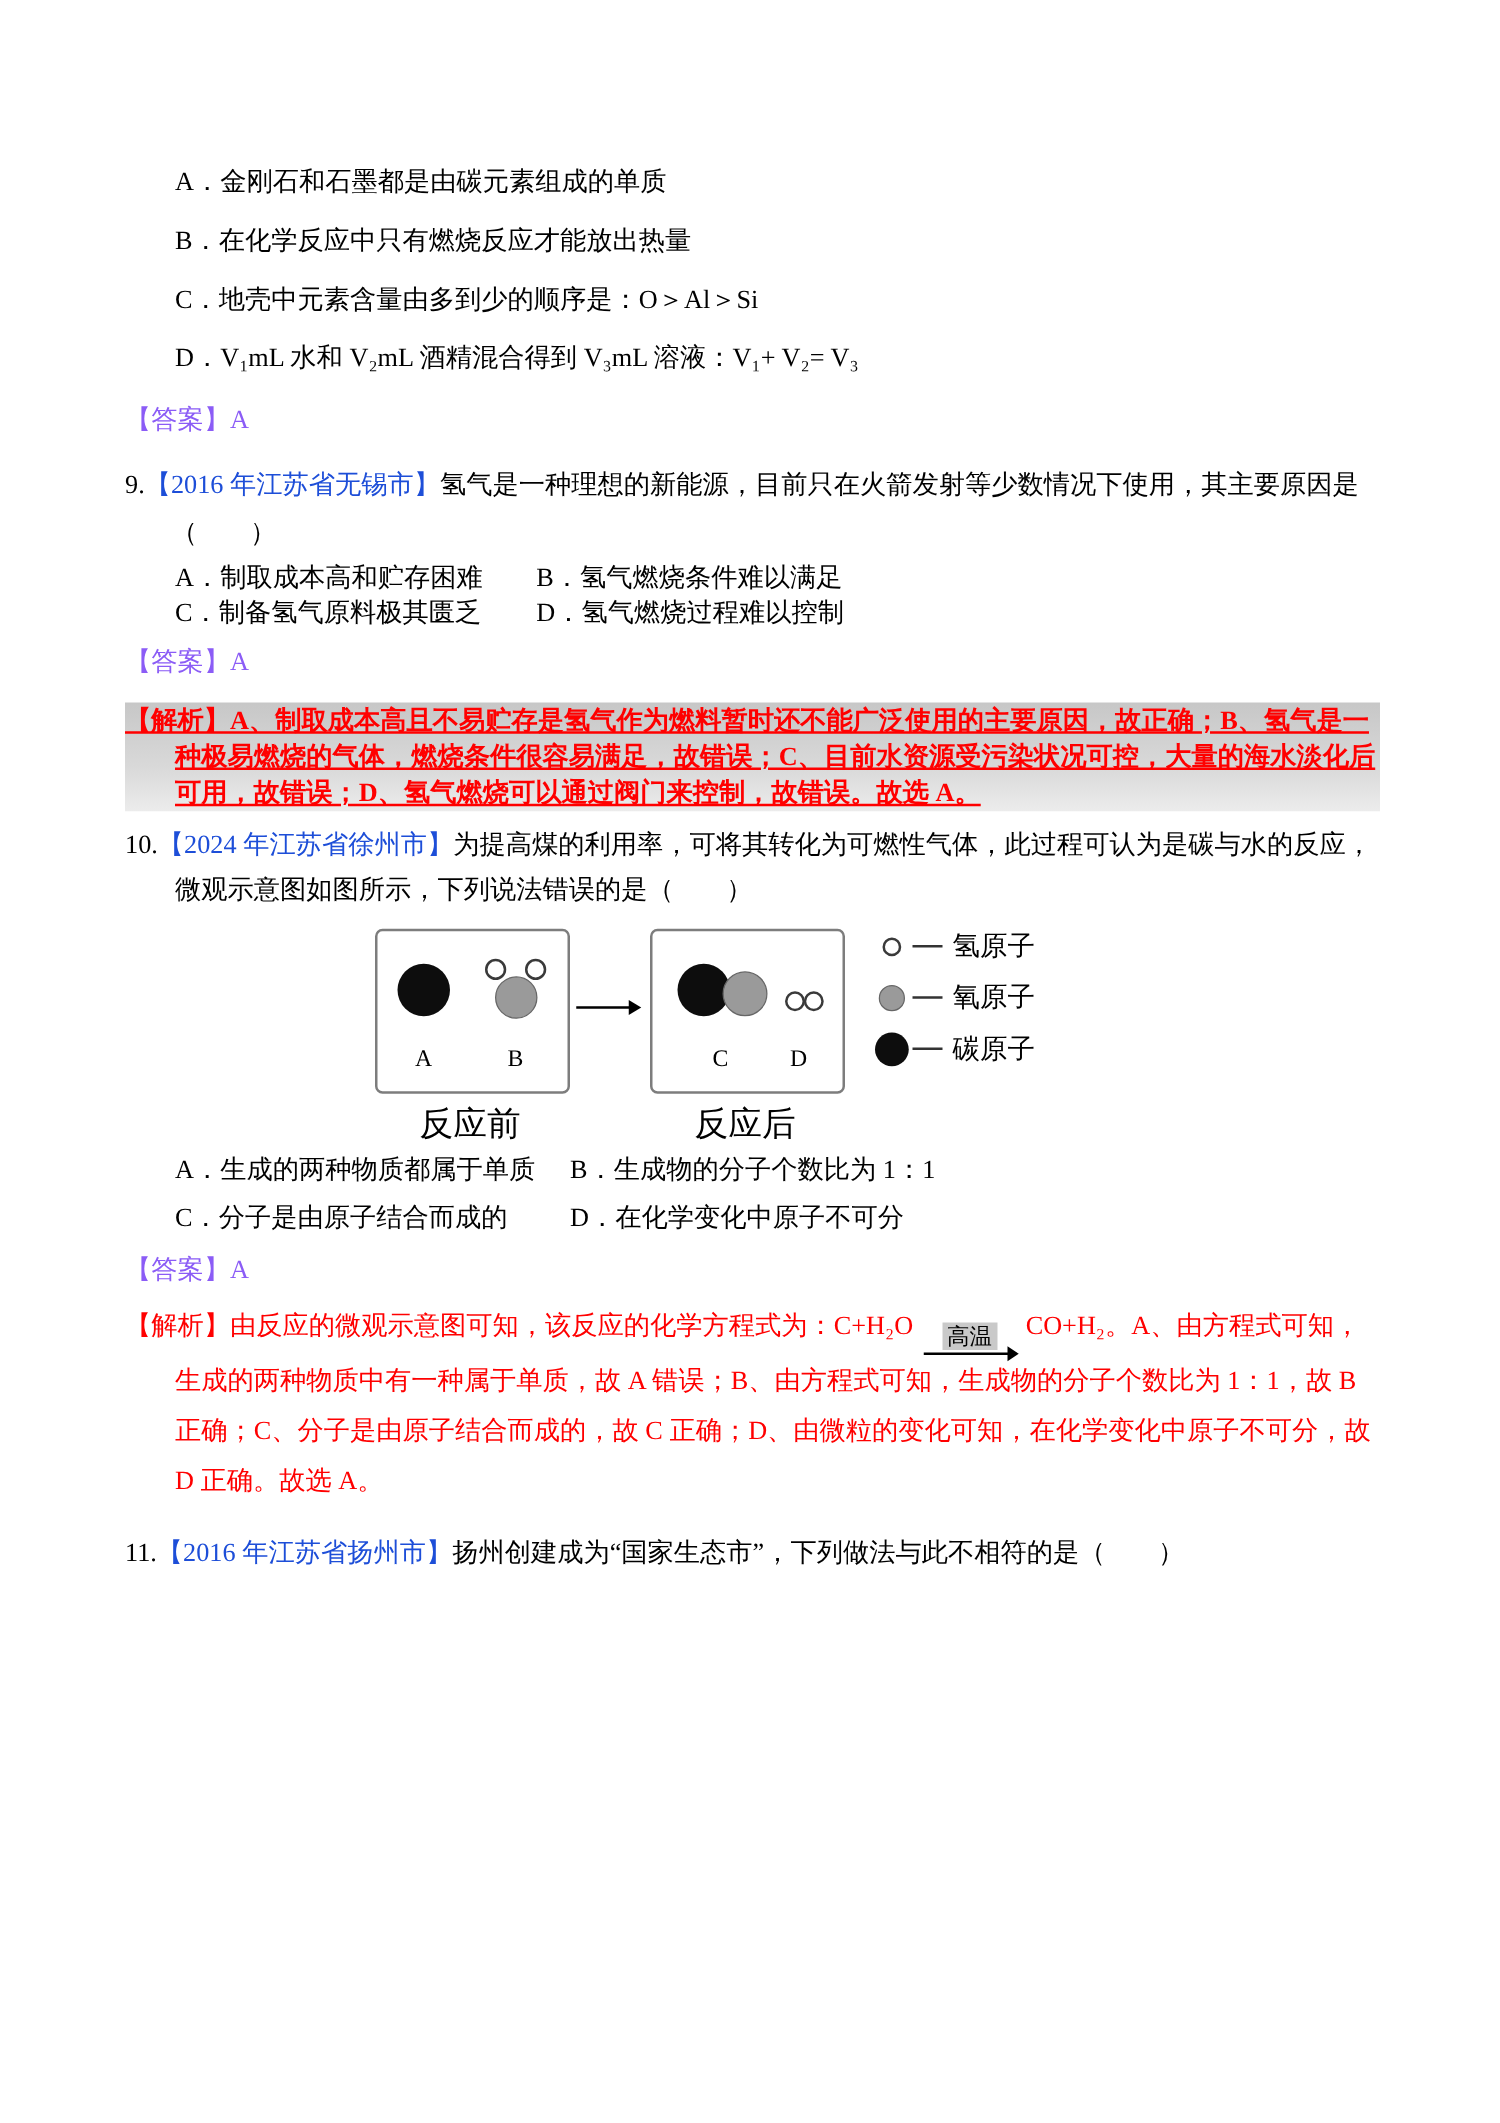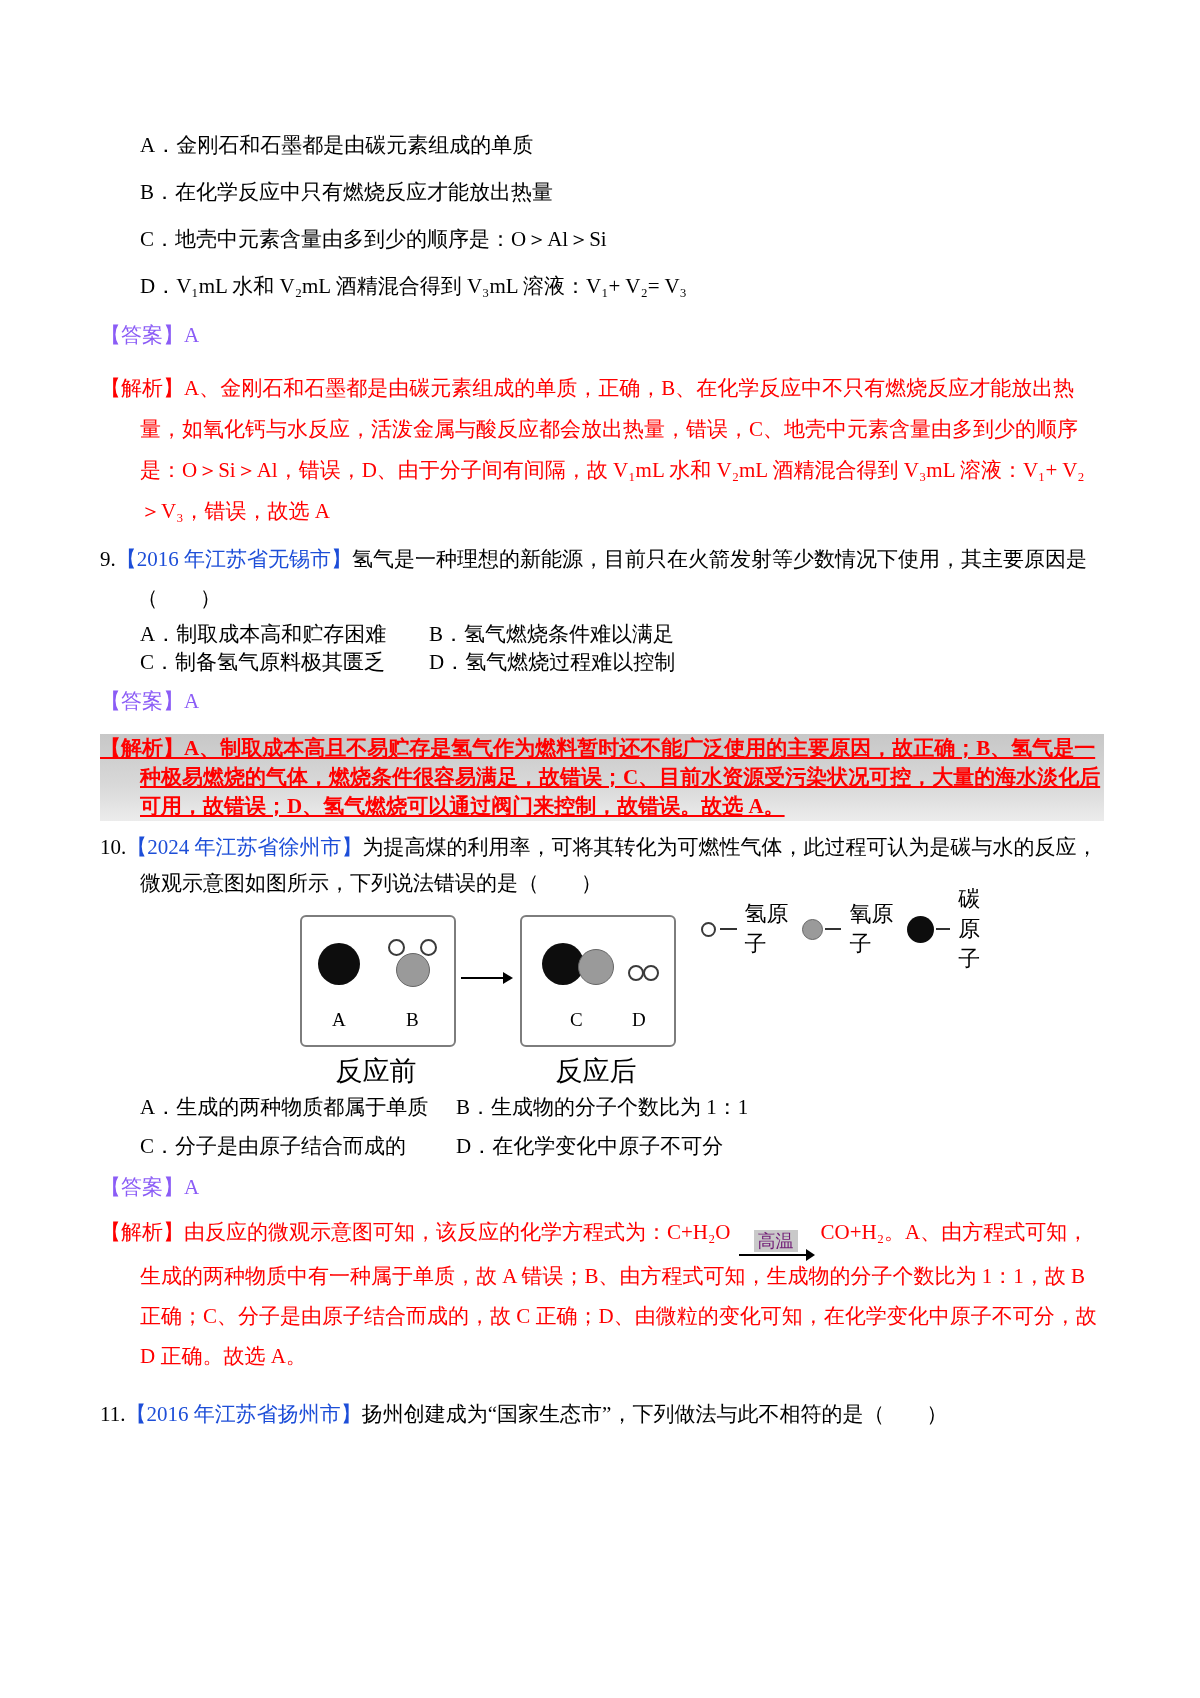--- a/index.html
+++ b/index.html
@@ -85,21 +85,21 @@
     align-items: center;
     margin: 0 8px;
     vertical-align: -8px;
     text-indent: 0;
   }
   .rxn-cond {
     font-size: 18px;
     line-height: 22px;
     padding: 0 4px;
     background: #c9c9c9;
-    color: #701a75;
+    color: #000000;
   }
   .rxn-line {
     position: relative;
     width: 74px;
     height: 2px;
     background: #000000;
     margin-top: 2px;
   }
   .rxn-line::after {
     content: "";
@@ -169,21 +169,21 @@
     text-align: center;
     font-size: 27px;
   }
   .cap-before { left: 2px; }
   .cap-after  { left: 222px; }
   .legend {
     position: absolute;
     left: 400px;
     top: 2px;
     display: flex;
-    flex-direction: row;
+    flex-direction: column;
     gap: 13px;
   }
   .legend-row {
     display: flex;
     align-items: center;
     height: 28px;
     font-size: 22px;
   }
   .legend-icon-wrap {
     width: 30px;
@@ -213,21 +213,20 @@
 <div class="page">
 
   <section>
     <div class="opt-col">
       <p>A．金刚石和石墨都是由碳元素组成的单质</p>
       <p>B．在化学反应中只有燃烧反应才能放出热量</p>
       <p>C．地壳中元素含量由多到少的顺序是：O＞Al＞Si</p>
       <p>D．V₁mL 水和 V₂mL 酒精混合得到 V₃mL 溶液：V₁+ V₂= V₃</p>
     </div>
     <p class="answer-line"><span>【答案】</span><span>A</span></p>
-    <p class="analysis"><span>【解析】</span><span>A、金刚石和石墨都是由碳元素组成的单质，正确，B、在化学反应中不只有燃烧反应才能放出热量，如氧化钙与水反应，活泼金属与酸反应都会放出热量，错误，C、地壳中元素含量由多到少的顺序是：O＞Si＞Al，错误，D、由于分子间有间隔，故 V₁mL 水和 V₂mL 酒精混合得到 V₃mL 溶液：V₁+ V₂＞V₃，错误，故选 A</span></p>
   </section>
 
   <section>
     <p class="stem"><span>9.</span><span class="blue">【2016 年江苏省无锡市】</span><span>氢气是一种理想的新能源，目前只在火箭发射等少数情况下使用，其主要原因是（　　）</span></p>
     <div class="opt-grid g9">
       <span>A．制取成本高和贮存困难</span>
       <span>B．氢气燃烧条件难以满足</span>
       <span>C．制备氢气原料极其匮乏</span>
       <span>D．氢气燃烧过程难以控制</span>
     </div>

